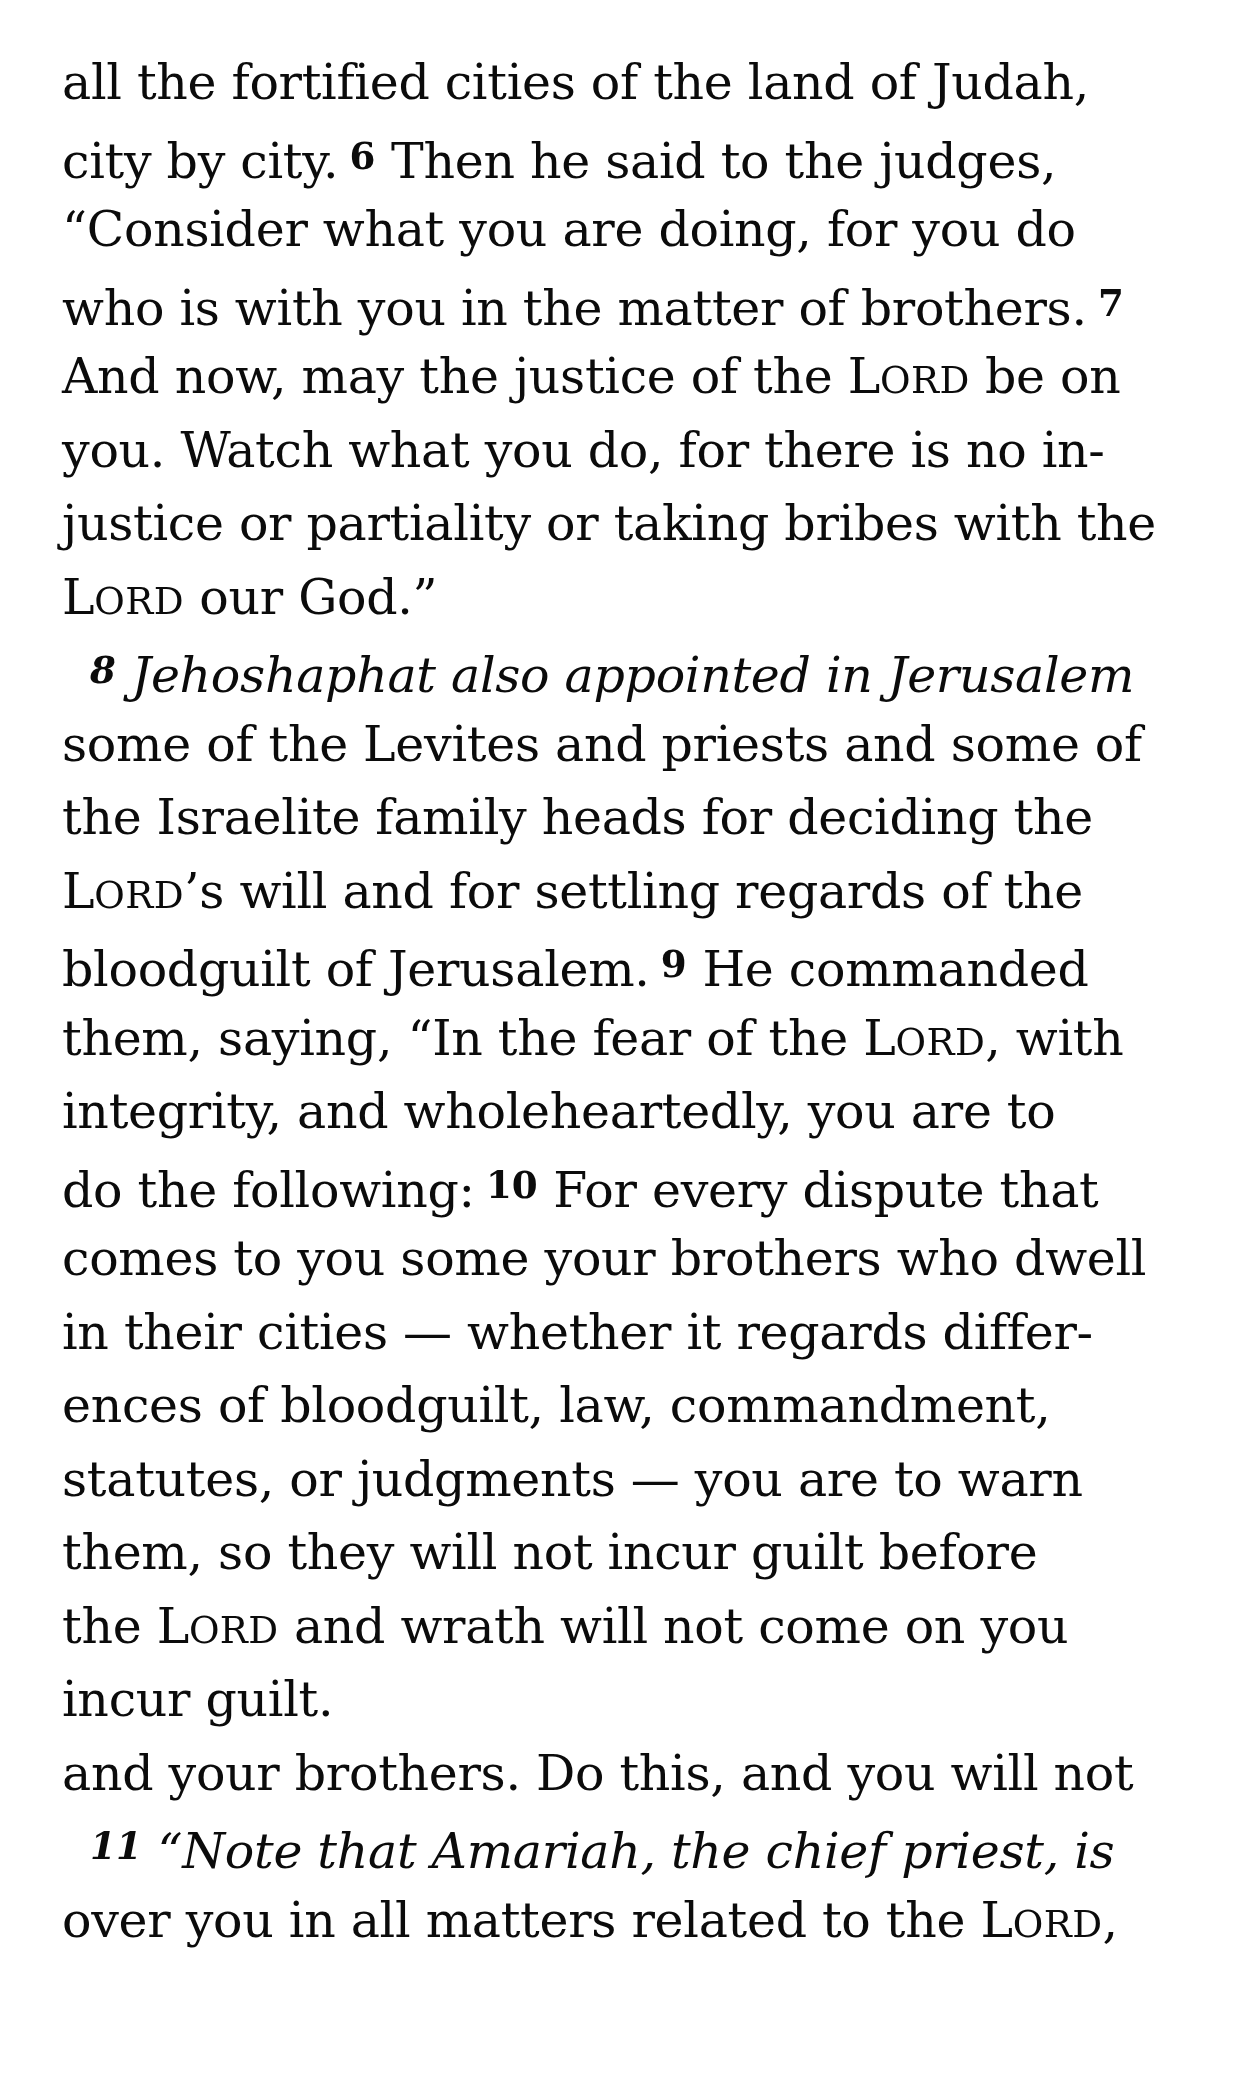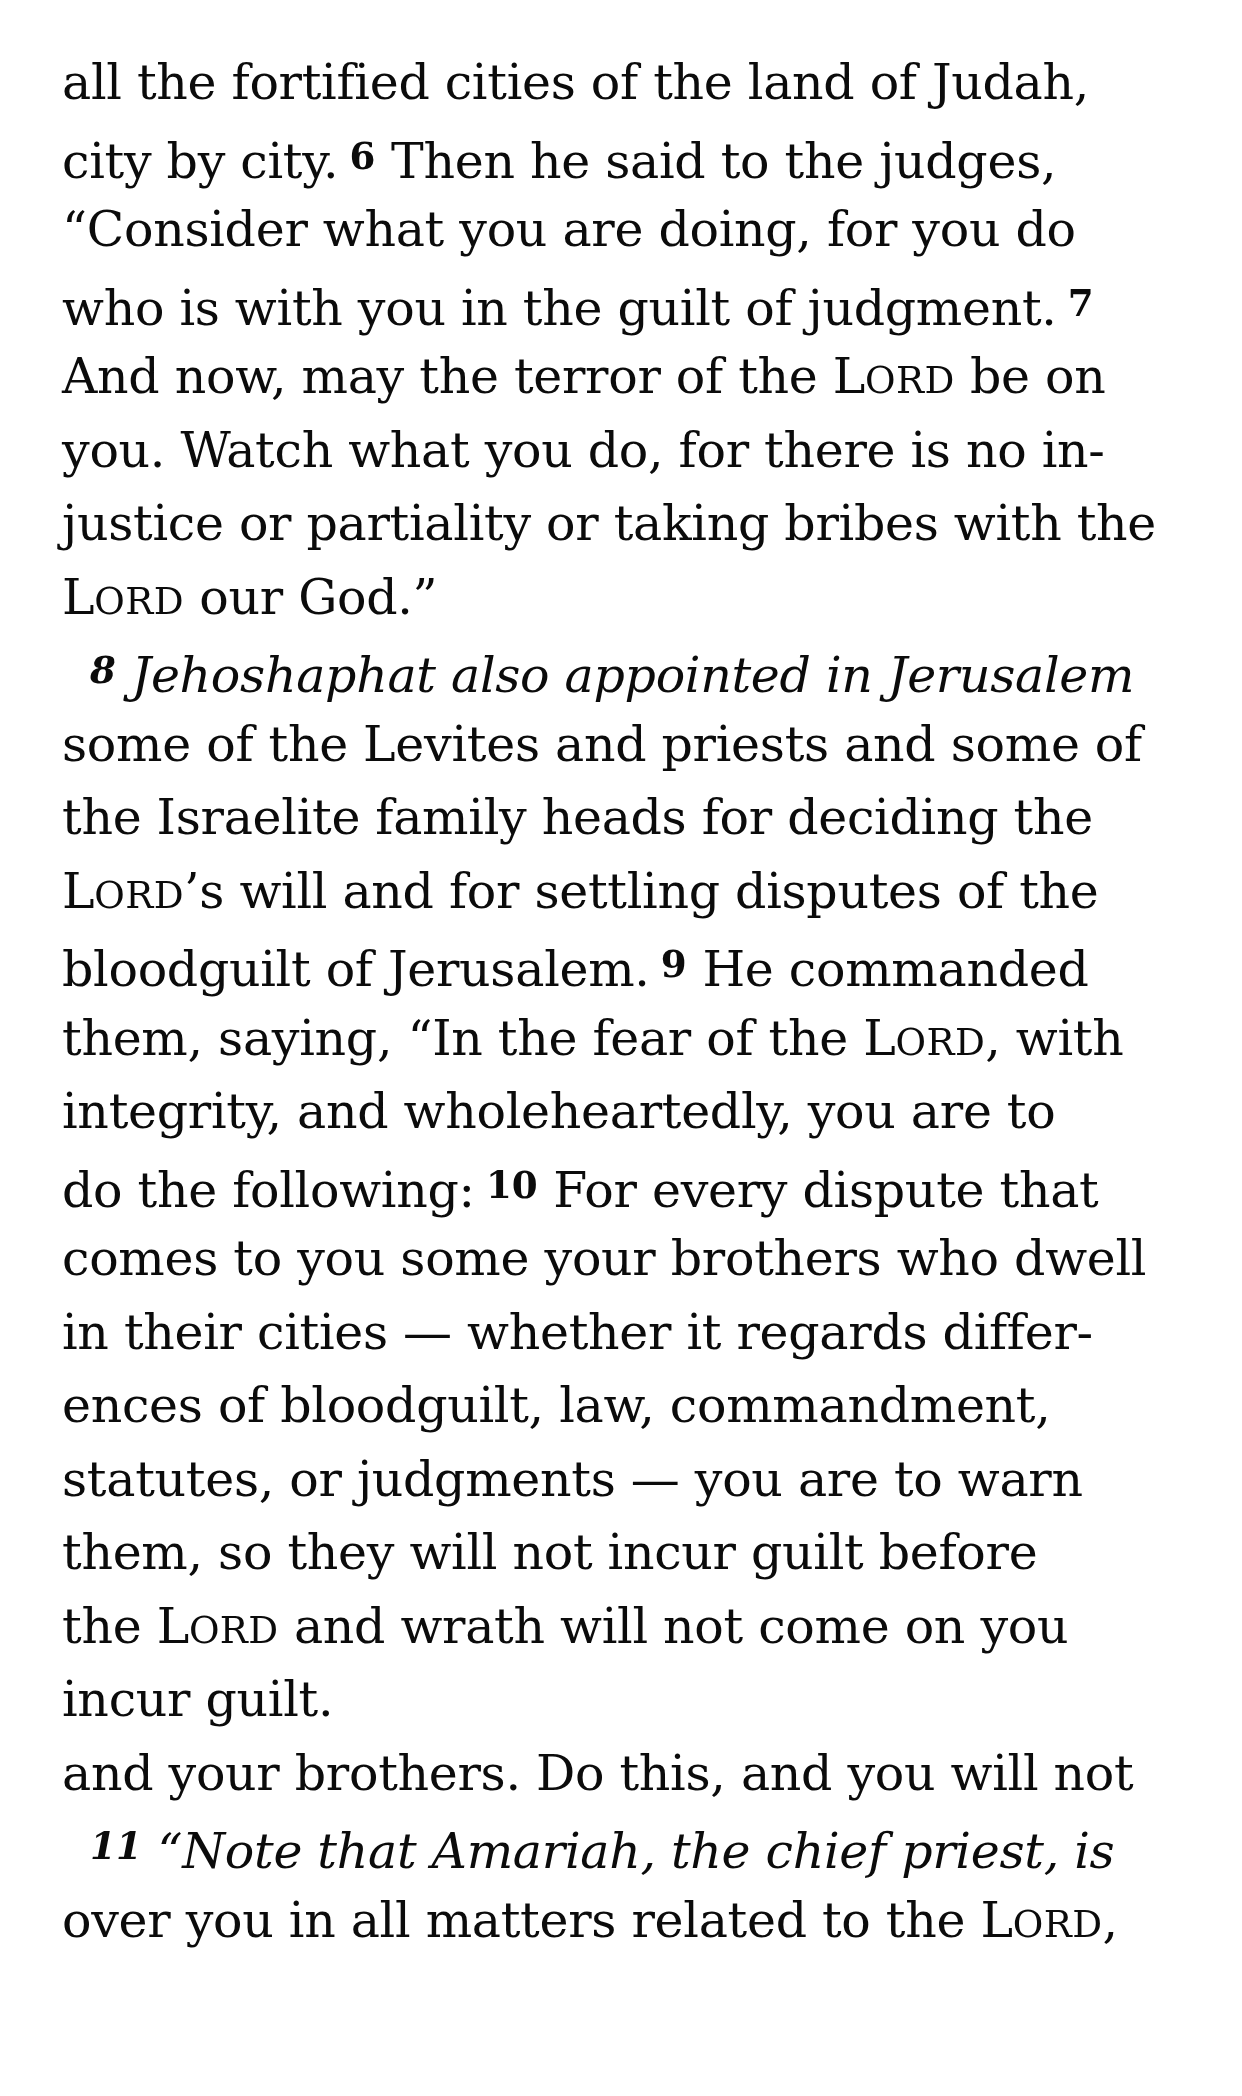--- a/index.html
+++ b/index.html
@@ -38,31 +38,31 @@
 </style>
 </head>
 <body>
 
 <div class="reader-page">
   <div>
       <div class="para">
         <div class="line"><span>all the fortified cities of the land of Judah,</span></div>
         <div class="line"><span>city by city.</span><span class="vnum">6</span><span>Then he said to the judges,</span></div>
         <div class="line"><span>“Consider what you are doing, for you do</span></div>
-        <div class="line"><span>who is with you in the guilt of judgment.</span><span class="vnum">7</span></div>
-        <div class="line"><span>And now, may the terror of the </span><span class="sc"><span class="sc-cap">L</span><span class="sc-small">ORD</span></span><span> be on</span></div>
+        <div class="line"><span>who is with you in the matter of brothers.</span><span class="vnum">7</span></div>
+        <div class="line"><span>And now, may the justice of the </span><span class="sc"><span class="sc-cap">L</span><span class="sc-small">ORD</span></span><span> be on</span></div>
         <div class="line"><span>you. Watch what you do, for there is no in-</span></div>
         <div class="line"><span>justice or partiality or taking bribes with the</span></div>
         <div class="line"><span class="sc"><span class="sc-cap">L</span><span class="sc-small">ORD</span></span><span> our God.”</span></div>
       </div>
       <div class="para indent">
         <div class="line"><span class="vnum">8</span><span>Jehoshaphat also appointed in Jerusalem</span></div>
         <div class="line"><span>some of the Levites and priests and some of</span></div>
         <div class="line"><span>the Israelite family heads for deciding the</span></div>
-        <div class="line"><span class="sc"><span class="sc-cap">L</span><span class="sc-small">ORD</span></span><span>’s will and for settling disputes of the</span></div>
+        <div class="line"><span class="sc"><span class="sc-cap">L</span><span class="sc-small">ORD</span></span><span>’s will and for settling regards of the</span></div>
         <div class="line"><span>bloodguilt of Jerusalem.</span><span class="vnum">9</span><span>He commanded</span></div>
         <div class="line"><span>them, saying, “In the fear of the </span><span class="sc"><span class="sc-cap">L</span><span class="sc-small">ORD</span></span><span>, with</span></div>
         <div class="line"><span>integrity, and wholeheartedly, you are to</span></div>
         <div class="line"><span>do the following:</span><span class="vnum">10</span><span>For every dispute that</span></div>
         <div class="line"><span>comes to you some your brothers who dwell</span></div>
         <div class="line"><span>in their cities — whether it regards differ-</span></div>
         <div class="line"><span>ences of bloodguilt, law, commandment,</span></div>
         <div class="line"><span>statutes, or judgments — you are to warn</span></div>
         <div class="line"><span>them, so they will not incur guilt before</span></div>
         <div class="line"><span>the </span><span class="sc"><span class="sc-cap">L</span><span class="sc-small">ORD</span></span><span> and wrath will not come on you</span></div>

